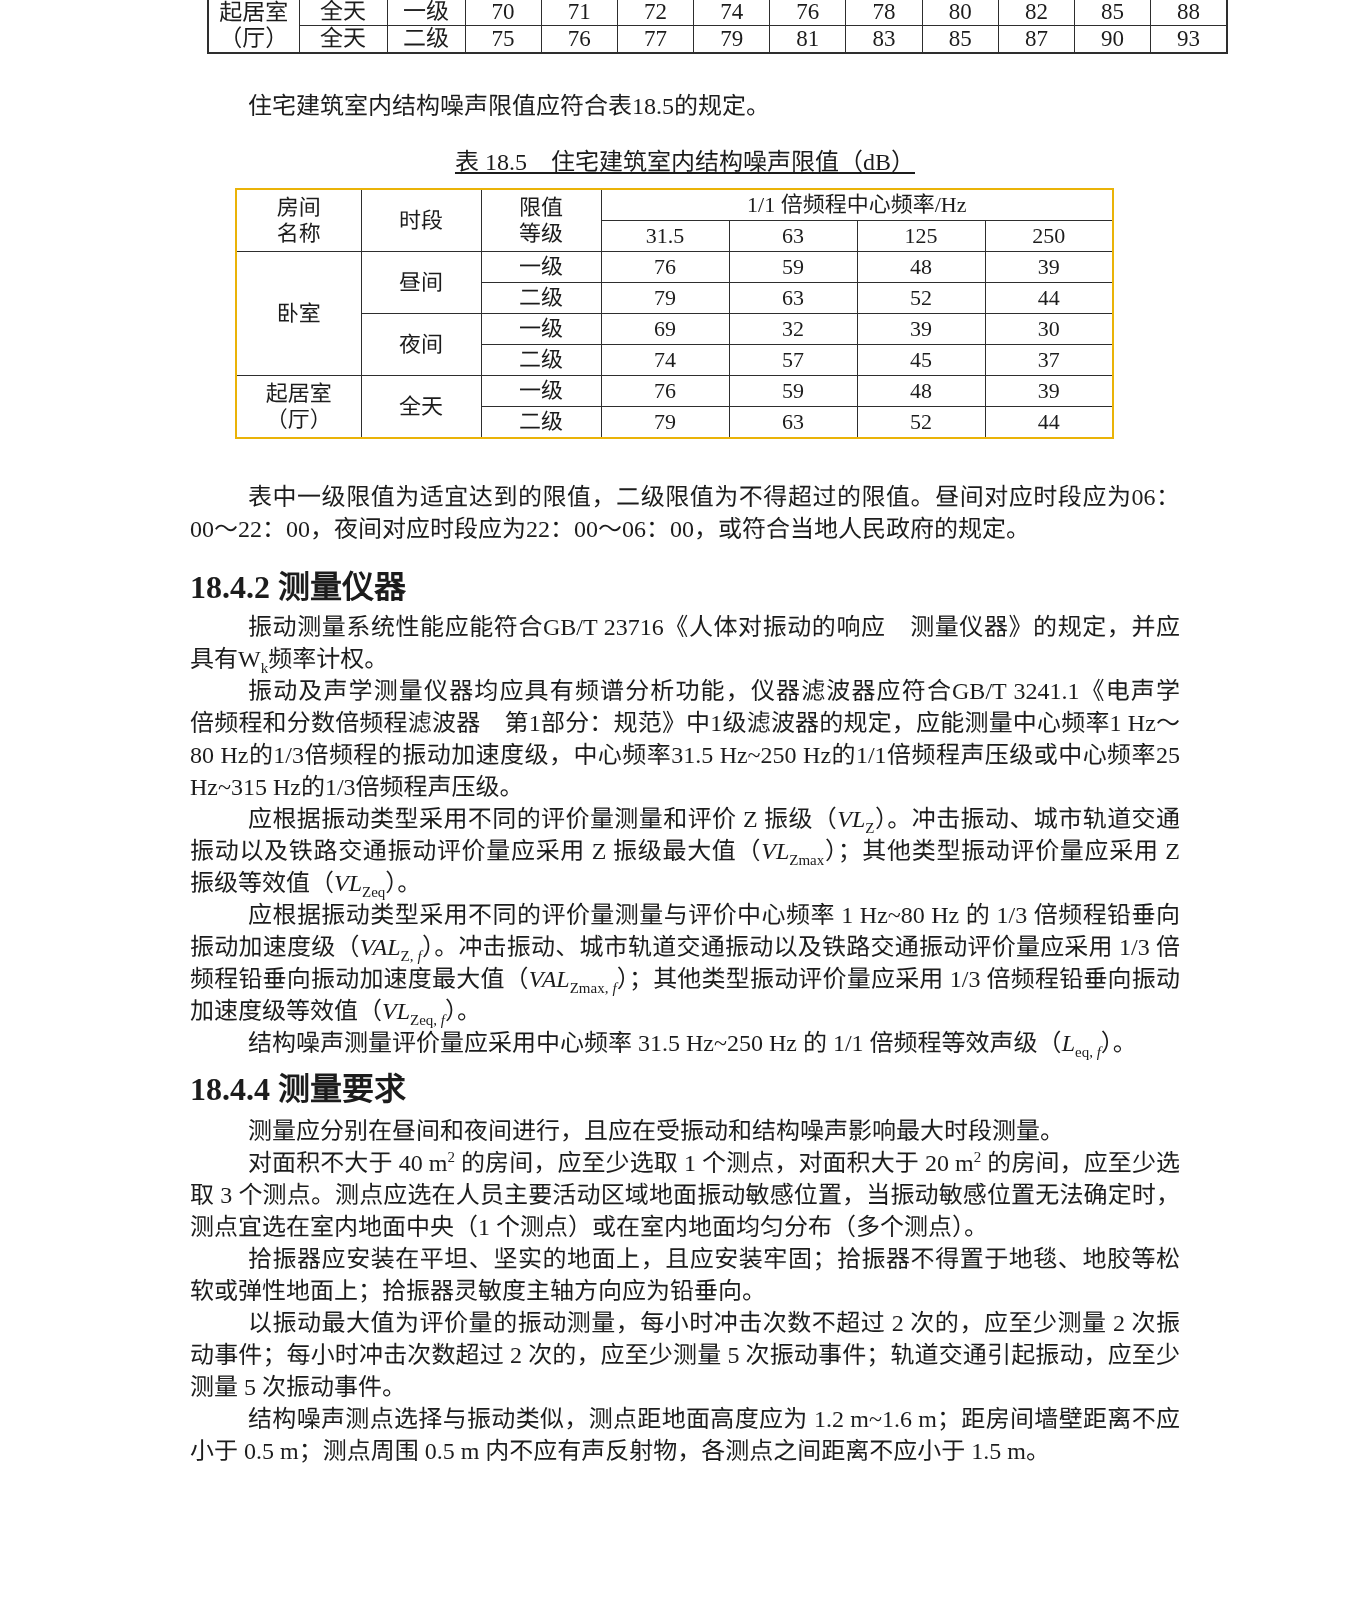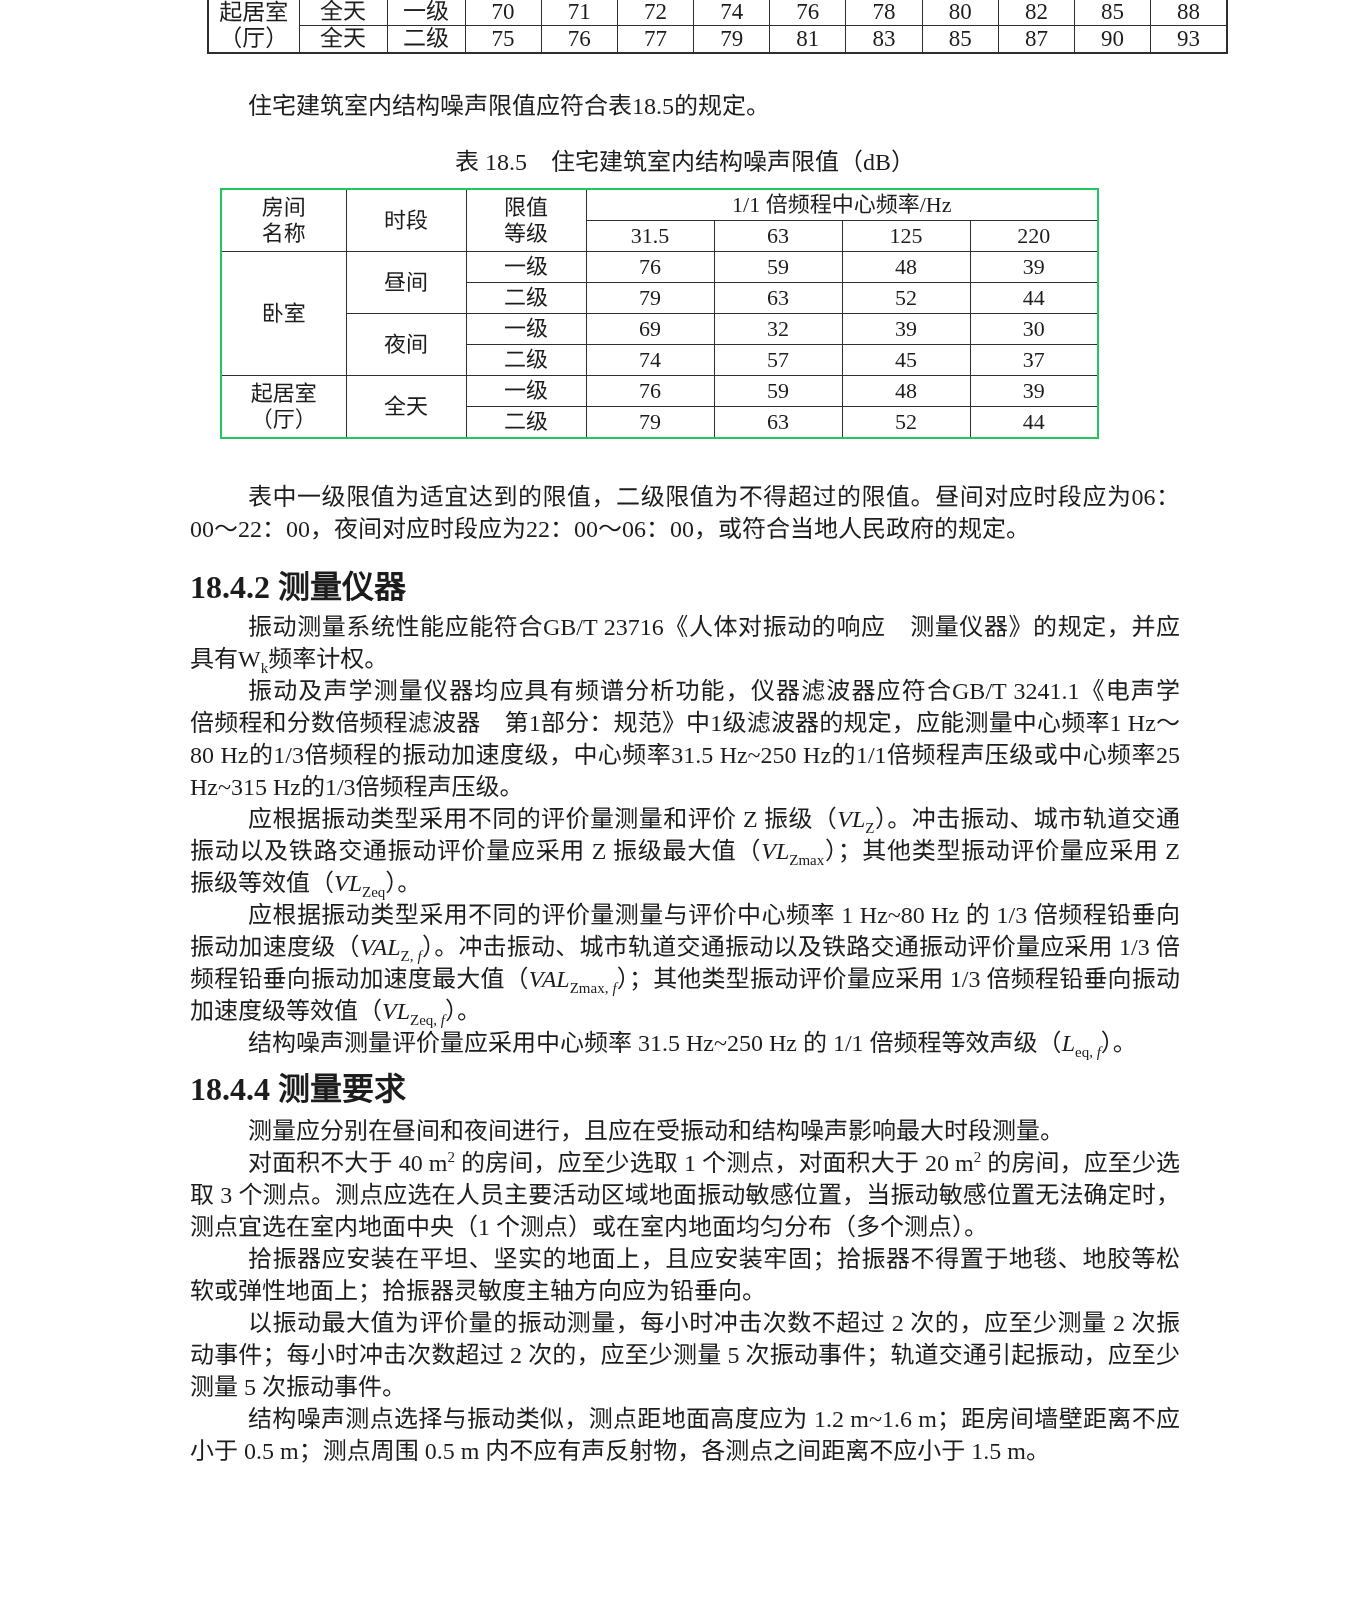--- a/index.html
+++ b/index.html
@@ -37,22 +37,23 @@
     font-size:22px;
     line-height:26px;
   }
   .ttop{width:1021px;margin:-3px 0 0 17px;border:2px solid #2e2e2e;}
   .ttop td{height:26px;font-size:23px;}
   .tcaption{
     text-align:center;
     font-size:24px;
     line-height:32px;
     margin-top:24px;
-  }
-  .t185{width:877px;margin:10px 0 0 30px;border:2px solid #22c55e;}
+    text-decoration:underline;
+  }
+  .t185{width:877px;margin:10px 0 0 45px;border:2px solid #eab308;}
   .t185 td{height:30px;}
   .p-intro{margin-top:36px;}
   .p-note{margin-top:42px;}
   sub,sup{font-size:15px;line-height:0;}
   .it{font-style:italic;}
   .cell-lines div{line-height:26px;}
 </style>
 </head>
 <body>
 
@@ -125,21 +126,21 @@
           <td rowspan="2" class="cell-lines">
             <div>限值</div>
             <div>等级</div>
           </td>
           <td colspan="4">1/1 倍频程中心频率/Hz</td>
         </tr>
         <tr>
           <td>31.5</td>
           <td>63</td>
           <td>125</td>
-          <td>220</td>
+          <td>250</td>
         </tr>
         <tr>
           <td rowspan="4">卧室</td>
           <td rowspan="2">昼间</td>
           <td>一级</td>
           <td>76</td>
           <td>59</td>
           <td>48</td>
           <td>39</td>
         </tr>

